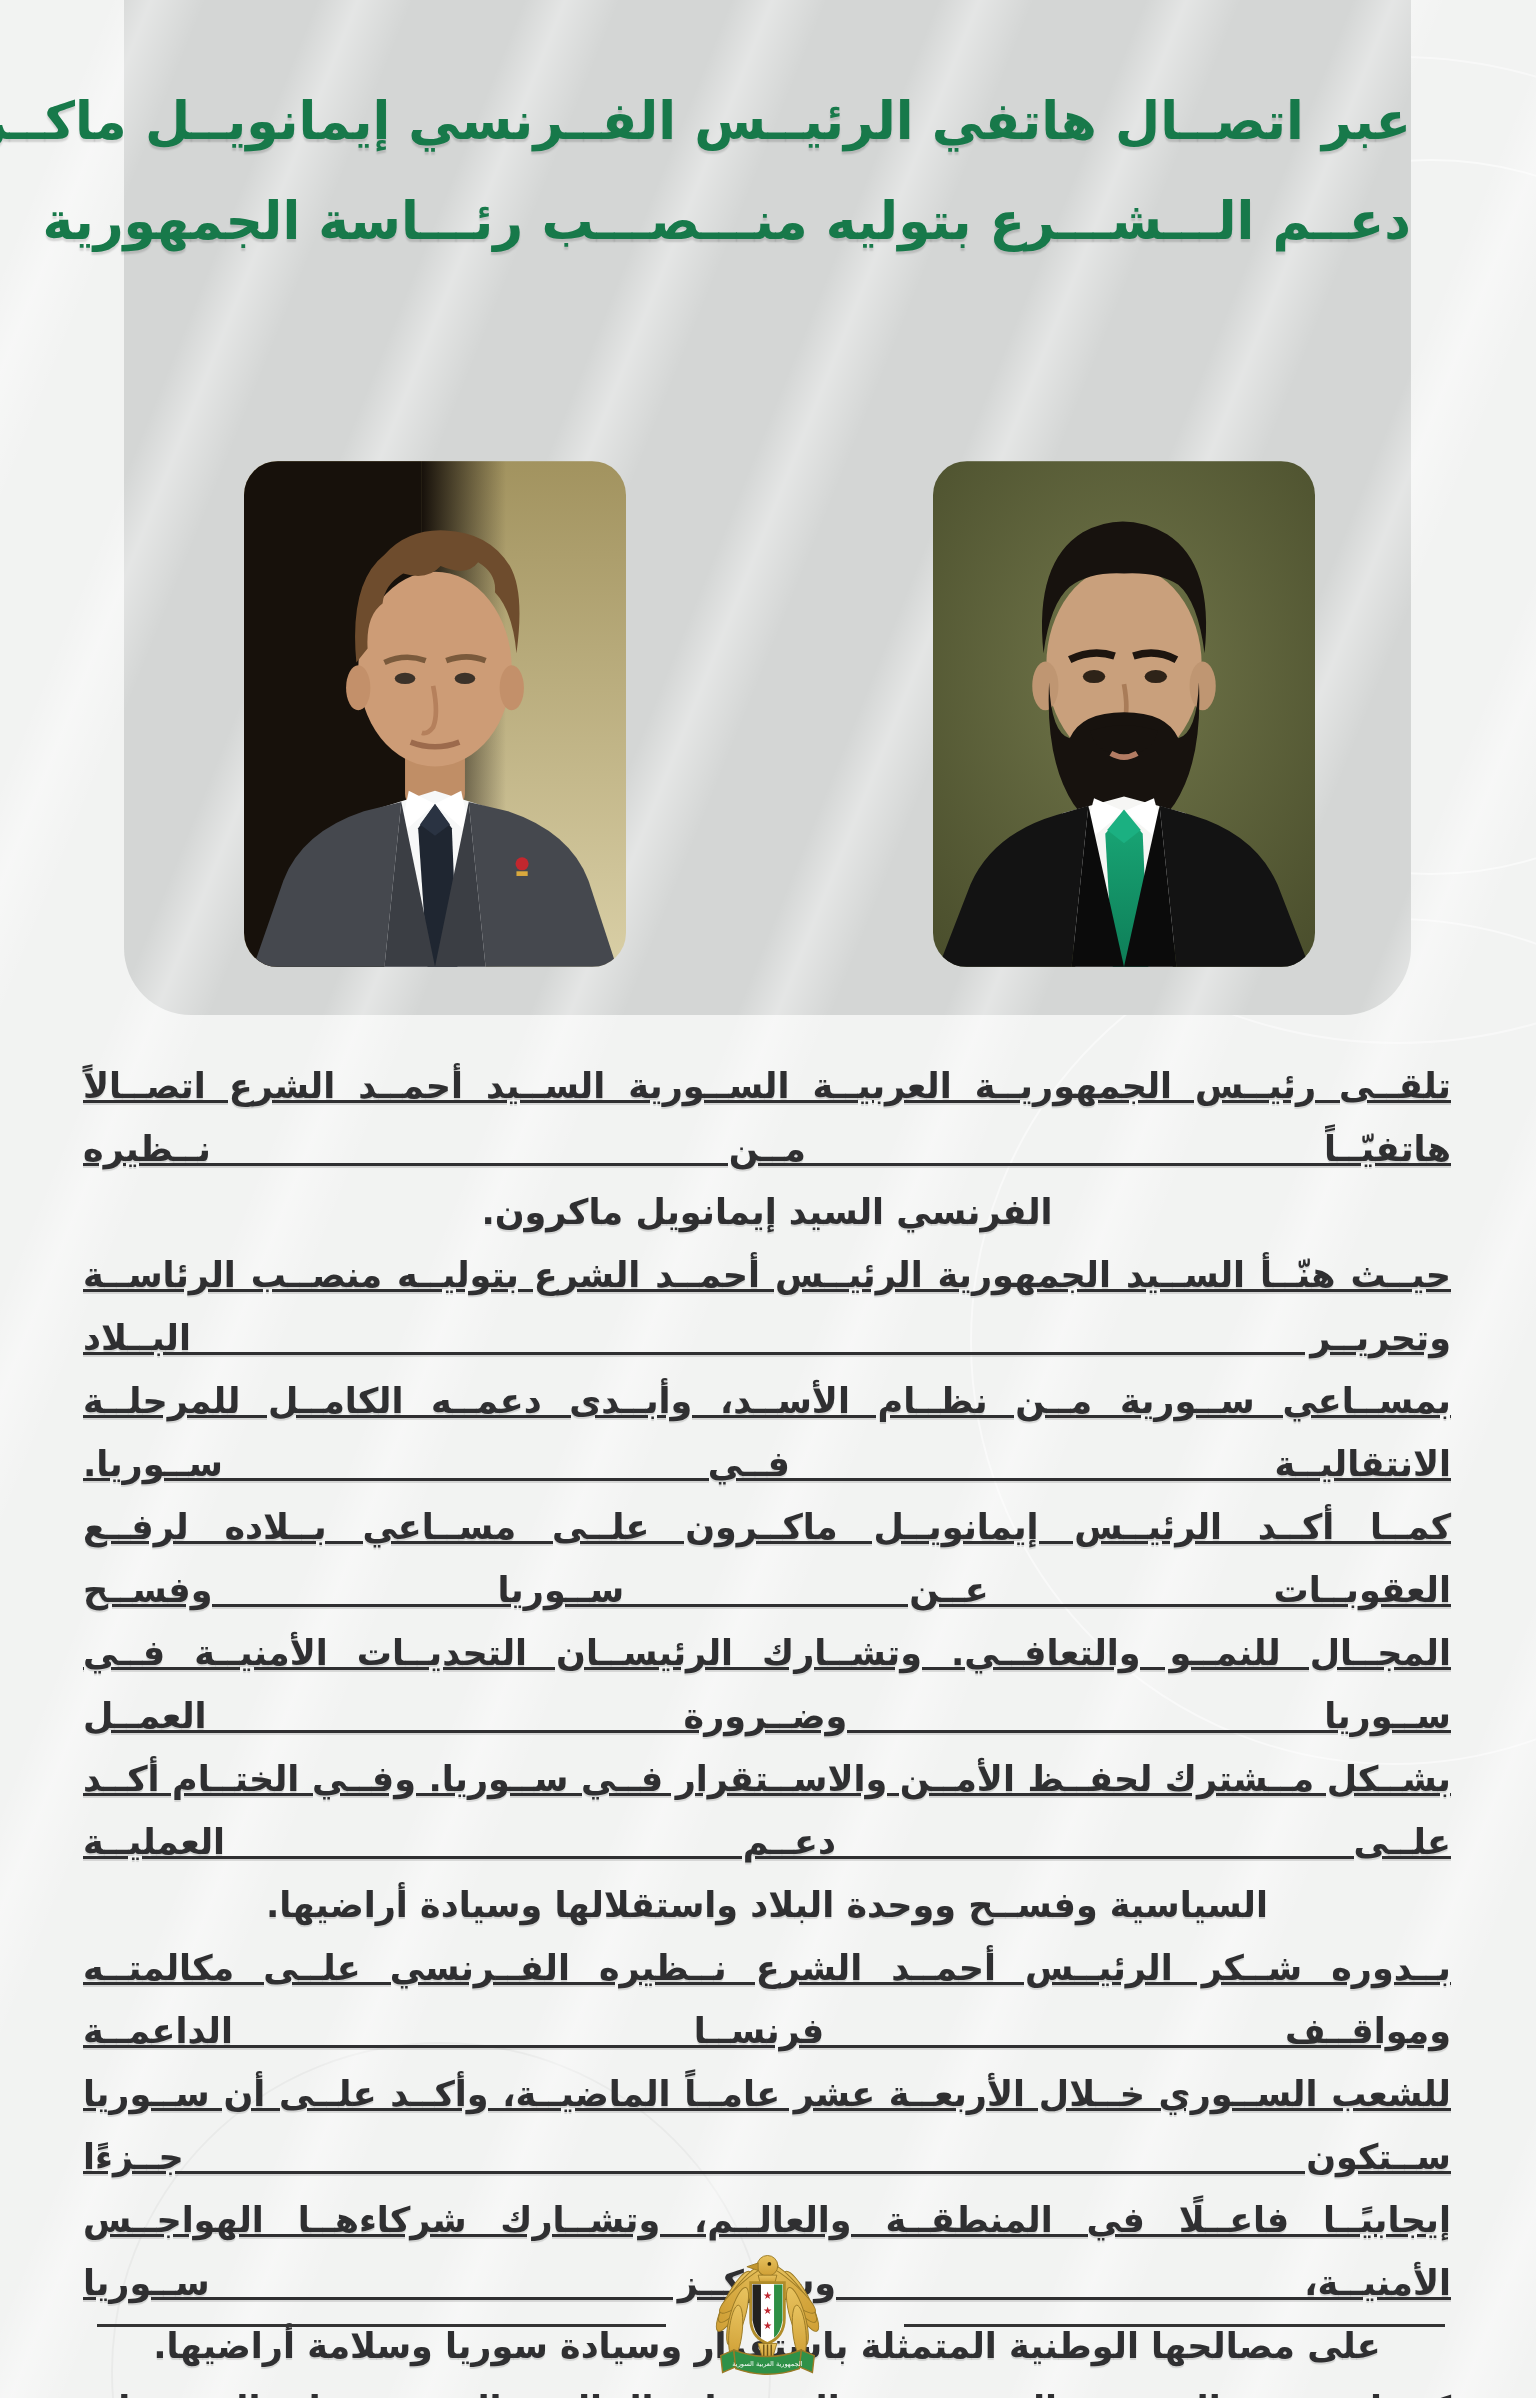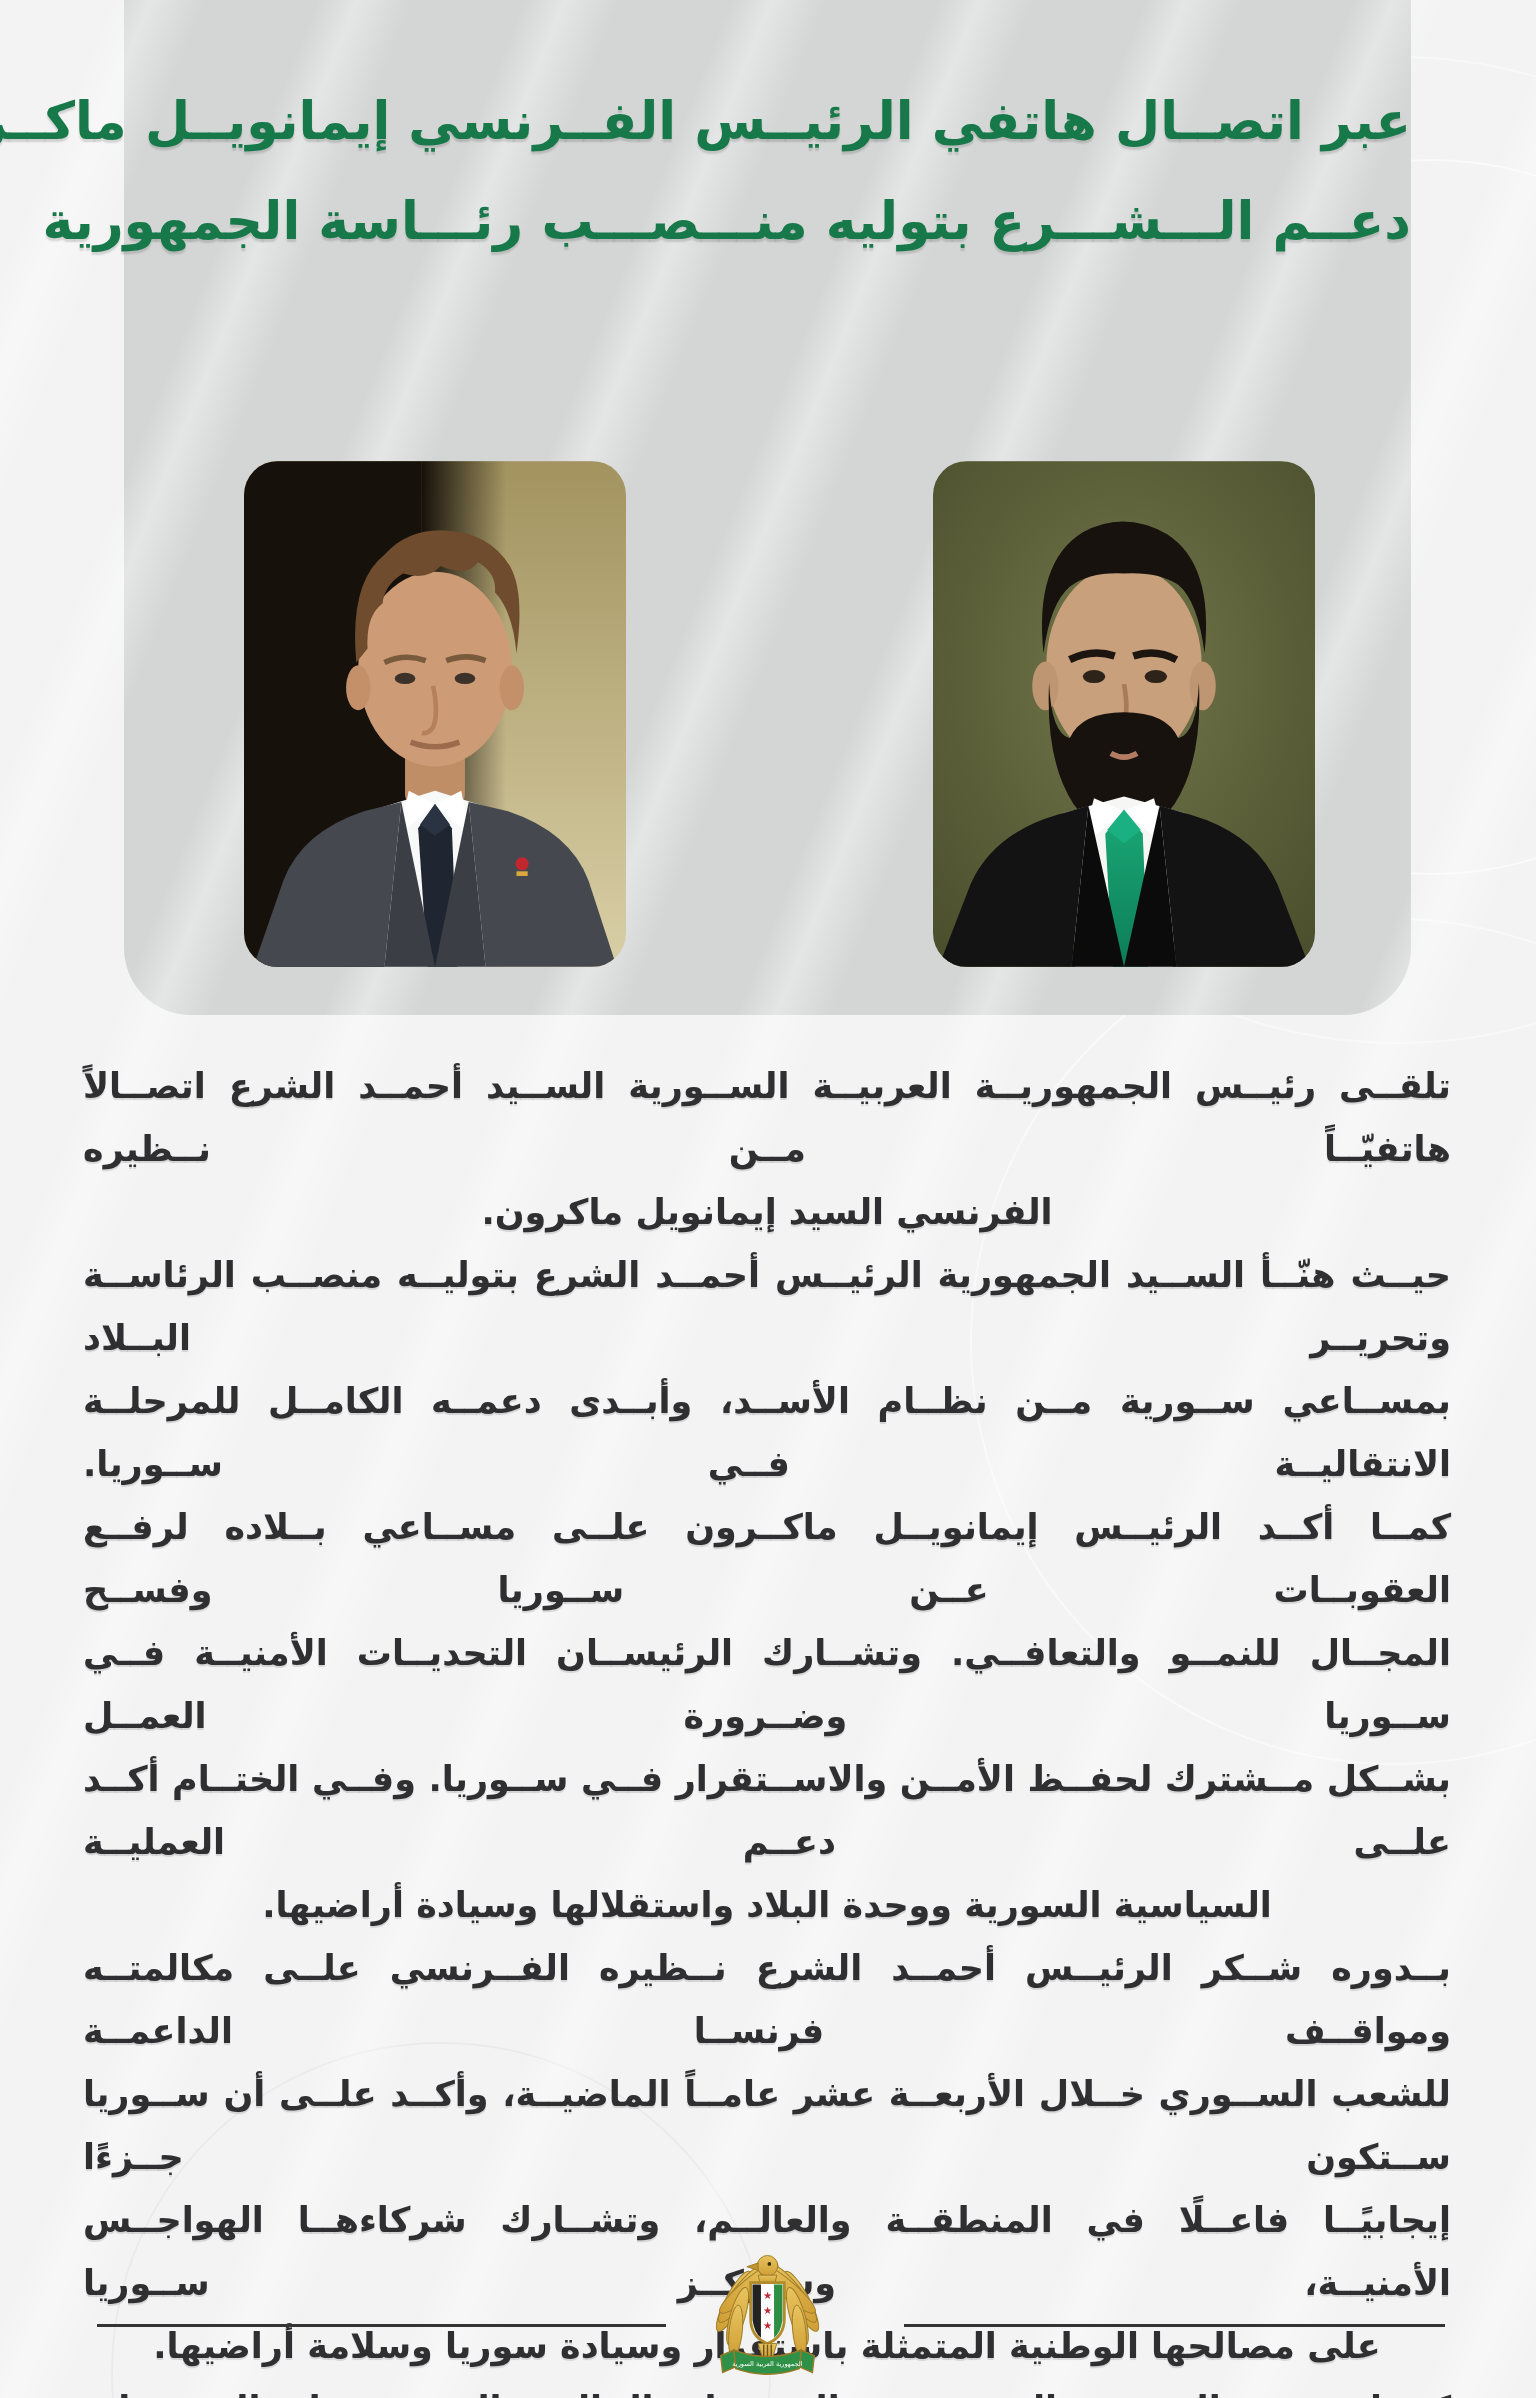--- a/index.html
+++ b/index.html
@@ -49,21 +49,21 @@
   .portrait svg{display:block;width:100%;height:100%;}
   .portrait-left{left:245px;}
   .portrait-right{left:934px;}
 
   .body-text{
     position:absolute;left:84px;top:1055px;width:1368px;z-index:3;
     direction:rtl;color:var(--text);font-weight:bold;
     text-shadow:0 1.9px 0.9px rgba(0,0,0,.13);
   }
   .b-line{font-size:35px;line-height:63px;}
-  .b-line.justify{text-align:justify;text-align-last:justify;}
+  .b-line.justify{text-align:justify;text-align-last:justify;text-decoration:underline;}
   .b-line.center{text-align:center;text-align-last:center;}
 
   .rule{position:absolute;height:2.8px;background:var(--line);z-index:3;}
   .rule-left{left:98px;top:2324px;width:569px;}
   .rule-right{left:905px;top:2324px;width:541px;}
   .emblem{position:absolute;left:703px;top:2247px;width:131px;height:133px;z-index:3;}
   .emblem svg{display:block;width:100%;height:100%;}
 </style>
 </head>
 <body>
@@ -180,21 +180,21 @@
   </div>
 
   <div class="body-text" id="bodytext">
       <div class="b-line justify">تلقــى رئيــس الجمهوريــة العربيــة الســورية الســيد أحمــد الشرع اتصــالاً هاتفيّــاً مــن نــظيره</div>
       <div class="b-line center">الفرنسي السيد إيمانويل ماكرون.</div>
       <div class="b-line justify">حيــث هنّــأ الســيد الجمهورية الرئيــس أحمــد الشرع بتوليــه منصــب الرئاســة وتحريــر البــلاد</div>
       <div class="b-line justify">بمســاعي ســورية مــن نظــام الأســد، وأبــدى دعمــه الكامــل للمرحلــة الانتقاليــة فــي ســوريا.</div>
       <div class="b-line justify">كمــا أكــد الرئيــس إيمانويــل ماكــرون علــى مســاعي بــلاده لرفــع العقوبــات عــن ســوريا وفســح</div>
       <div class="b-line justify">المجــال للنمــو والتعافــي. وتشــارك الرئيســان التحديــات الأمنيــة فــي ســوريا وضــرورة العمــل</div>
       <div class="b-line justify">بشــكل مــشترك لحفــظ الأمــن والاســتقرار فــي ســوريا. وفــي الختــام أكــد علــى دعــم العمليــة</div>
-      <div class="b-line center">السياسية السورية ووحدة البلاد واستقلالها وسيادة أراضيها.</div>
+      <div class="b-line center">السياسية وفســح ووحدة البلاد واستقلالها وسيادة أراضيها.</div>
       <div class="b-line justify">بــدوره شــكر الرئيــس أحمــد الشرع نــظيره الفــرنسي علــى مكالمتــه ومواقــف فرنســا الداعمــة</div>
       <div class="b-line justify">للشعب الســوري خــلال الأربعــة عشر عامــاً الماضيــة، وأكــد علــى أن ســوريا ســتكون جــزءًا</div>
       <div class="b-line justify">إيجابيًــا فاعــلًا في المنطقــة والعالــم، وتشــارك شركاءهــا الهواجــس الأمنيــة، وستركــز ســوريا</div>
       <div class="b-line center">على مصالحها الوطنية المتمثلة باستقرار وسيادة سوريا وسلامة أراضيها.</div>
       <div class="b-line justify">كمــا تحــدث الرئيــس الشرع عــن التحديــات الحاليــة التي تتمثــل بالعقوبــات الاقتصاديــة</div>
     </div>
 
   <div class="rule rule-left"></div>
   <div class="rule rule-right"></div>
 

